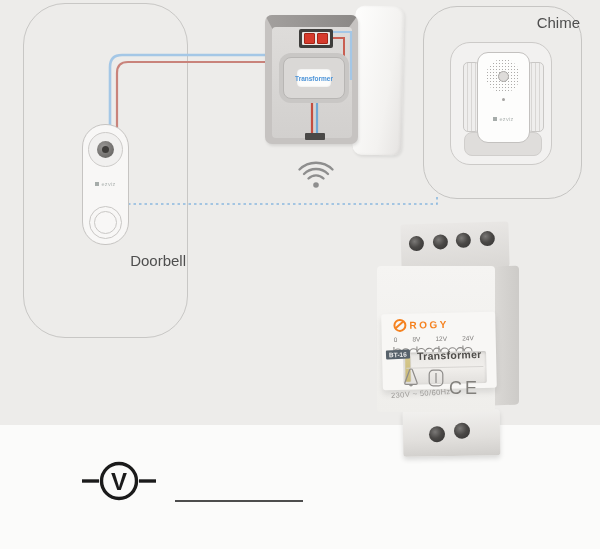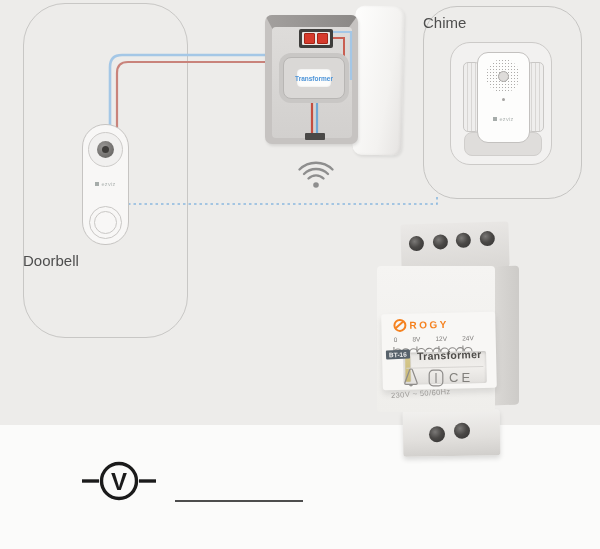--- a/index.html
+++ b/index.html
@@ -3,21 +3,21 @@
 <meta charset="utf-8">
 <style>
   html,body{margin:0;padding:0;}
   .canvas{position:relative;width:600px;height:549px;overflow:hidden;
           font-family:"Liberation Sans",sans-serif;background:#EDECEA;}
   .abs{position:absolute;}
   
   .bg-bottom{left:0;top:425px;width:600px;height:124px;background:#FBFBFA;}
   
   .plate{left:23px;top:3px;width:163px;height:333px;border:1.2px solid #C8C7C5;border-radius:42px;}
-  .plate-label{left:23px;top:252px;width:163px;text-align:left;font-size:15px;color:#4E4E4E;font-weight:500;}
+  .plate-label{left:23px;top:252px;width:163px;text-align:right;font-size:15px;color:#4E4E4E;font-weight:500;}
   
   .dbell{left:82px;top:124px;width:45px;height:119px;border-radius:23px;background:#F8F7F6;border:1px solid #C6C4C2;}
   .cam-outer{left:5px;top:7px;width:33px;height:33px;border-radius:50%;background:#F1F0EF;border:1px solid #CDCBC9;}
   .cam-mid{left:8px;top:8px;width:17px;height:17px;border-radius:50%;background:radial-gradient(circle at 38% 35%,#9A9896,#6E6C6A 70%);}
   .cam-core{left:5px;top:5px;width:7px;height:7px;border-radius:50%;background:#3E3C3A;}
   .logo-row{left:0;top:56px;width:100%;display:flex;justify-content:center;align-items:center;gap:2px;}
   .logo-sq{width:4px;height:4px;background:#A6ACAA;}
   .logo-tx{font-size:5.5px;color:#AEB4B2;letter-spacing:.3px;}
   .btn-outer{left:6px;top:81px;width:31px;height:31px;border-radius:50%;border:1.4px solid #C9C7C5;background:#F8F7F6;display:flex;align-items:center;justify-content:center;}
   .btn-inner{width:21px;height:21px;border-radius:50%;border:1.4px solid #C9C7C5;}
@@ -35,21 +35,21 @@
   .fuse{position:relative;width:9px;height:9px;background:#D63A2C;border:1px solid #A42517;border-radius:1px;}
   .panel{left:14px;top:38px;width:70px;height:50px;border-radius:12px;background:#C9C7C5;}
   .panel-mid{left:4px;top:4px;right:4px;bottom:4px;background:#DAD8D6;border:1px solid #B8B6B4;border-radius:8px;}
   .panel-label{left:13px;top:11px;right:13px;bottom:11px;background:#FCFCFB;border-radius:4px;display:flex;align-items:center;justify-content:center;
                font-size:6.5px;font-weight:bold;color:#4D94D8;box-shadow:inset 0 0 2px rgba(0,0,0,.12);}
   .terminal{left:40px;top:118px;width:20px;height:7px;background:#4A4947;border-radius:1px;}
   
   .wifi{left:296px;top:158px;}
   
   .chimebox{left:423px;top:6px;width:157px;height:191px;border:1.2px solid #C6C5C3;border-radius:34px;}
-  .chime-label{left:423px;top:14px;width:157px;text-align:left;font-size:15px;color:#4E4E4E;font-weight:500;}
+  .chime-label{left:423px;top:14px;width:157px;text-align:right;font-size:15px;color:#4E4E4E;font-weight:500;}
   .chime-outline{left:450px;top:42px;width:100px;height:121px;border:1px solid #CCCAC8;border-radius:20px;background:#F2F1F0;}
   .chime-base{left:464px;top:132px;width:76px;height:22px;border:1px solid #D0CECC;border-radius:8px;background:#DFDDDB;}
   .arm{top:62px;width:15px;height:68px;border:1px solid #C9C7C5;border-radius:5px;background:repeating-linear-gradient(90deg,#EFEEED 0 3px,#D8D6D4 3px 4px);}
   .armL{left:463px;} .armR{left:527px;}
   .chime-body{left:477px;top:52px;width:51px;height:89px;border:1px solid #C3C1BF;border-radius:11px;background:#FDFDFC;}
   .speaker{left:8px;top:6px;width:34px;height:34px;border-radius:50%;
            background-image:radial-gradient(circle,#ADABA9 .7px,transparent 1px);background-size:3px 3px;}
   .spk-hole{left:12px;top:12px;width:9px;height:9px;border-radius:50%;background:#DEDCDA;border:1px solid #A8A6A4;}
   .chime-dot{left:24px;top:45px;width:3px;height:3px;border-radius:50%;background:#A5A3A1;}
   .chime-logo{left:0;top:63px;width:100%;display:flex;justify-content:center;align-items:center;gap:2px;}
@@ -71,21 +71,21 @@
   .rogy-tx{font-size:10px;font-weight:800;color:#F58220;letter-spacing:2.5px;}
   .taps{left:12px;top:22px;width:80px;display:flex;justify-content:space-between;font-size:6.5px;color:#7E7C7A;}
   .coil{left:10px;top:30px;}
   .slot{left:21px;top:39px;width:83px;height:32px;border-radius:2px;
         background:linear-gradient(180deg,#E9E7E4 0,#F1EFEC 50%,#E2E0DD 100%);box-shadow:inset 0 1px 3px rgba(0,0,0,.18);}
   .slot::after{content:"";position:absolute;left:3px;right:3px;top:46%;height:1px;background:#D6D4D1;}
   .selector{left:2px;top:3px;width:5px;height:26px;border-radius:1px;background:linear-gradient(#D8CA8E,#C8B876);box-shadow:0 0 1px rgba(0,0,0,.4);}
   .badge{left:9px;top:84px;padding:1px 3px;font-size:6.5px;font-weight:bold;color:#EAEAEA;background:#57626B;border-radius:1px;transform:rotate(-2deg);}
   .p-name{left:40px;top:83px;font-size:10.5px;font-weight:600;color:#4F4D4A;letter-spacing:.3px;transform:rotate(-2deg);}
   .bell-ic{left:23px;top:101px;} .ins-ic{left:51px;top:103px;}
-  .ce{left:72px;top:104px;font-size:13px;color:#82807C;letter-spacing:3px;}
+  .ce{left:72px;top:112px;font-size:18px;color:#82807C;letter-spacing:3px;}
   .rating{left:14px;top:123px;font-size:7.5px;color:#9C9A97;letter-spacing:.4px;white-space:nowrap;transform:rotate(-4deg);}
   
   .meter{left:80px;top:458px;}
   .caption{left:175px;top:452px;width:205px;font-size:20px;line-height:24px;font-weight:500;color:#1E1E1E;}
   .underline{left:175px;top:500px;width:128px;height:2.4px;background:#4D4D4D;}
   svg{display:block;}
 </style>
 </head>
 <body>
 

